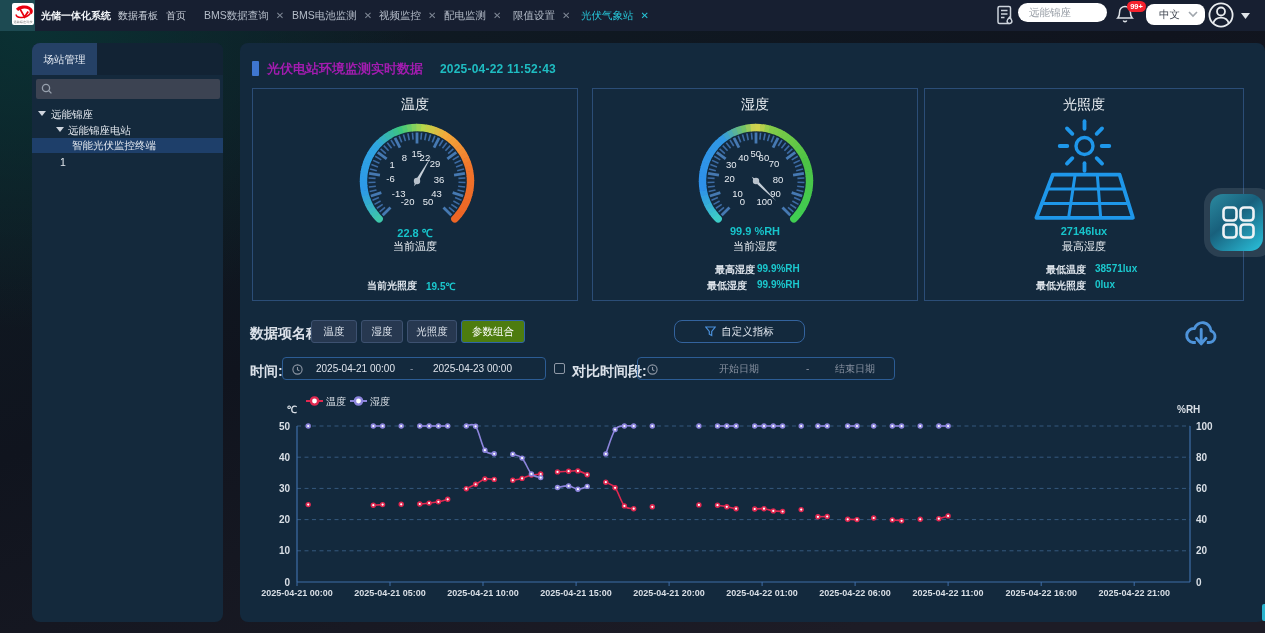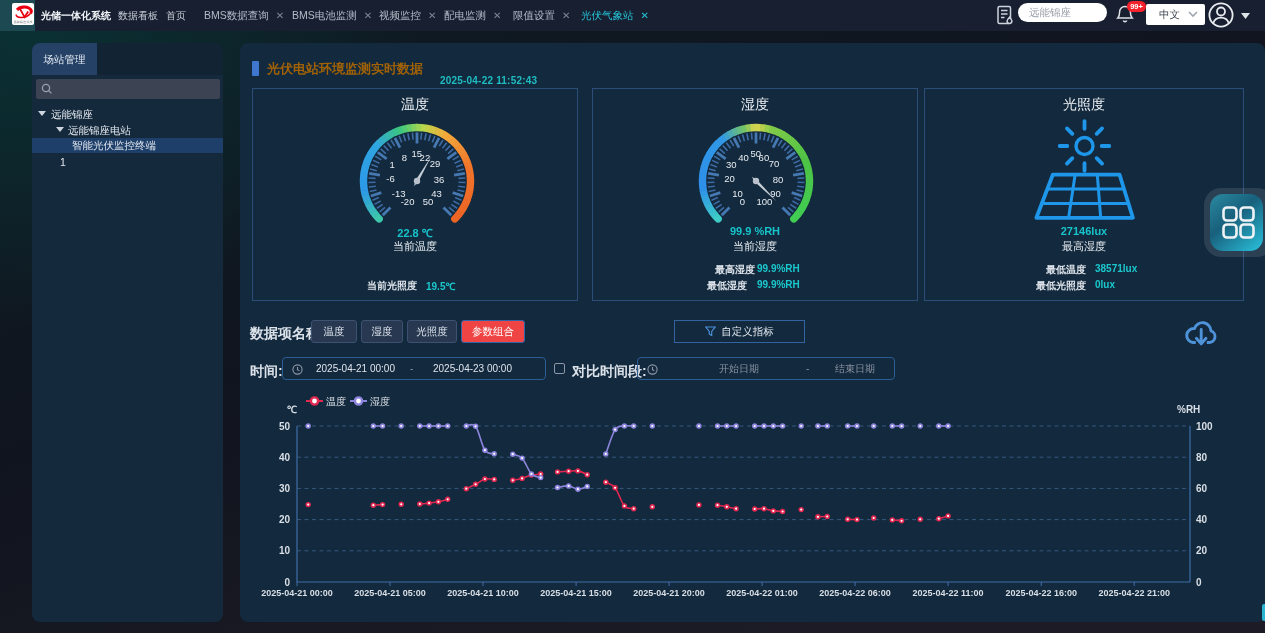--- a/index.html
+++ b/index.html
@@ -10,42 +10,42 @@
 .topbar{left:0;top:0;width:1265px;height:31px;background:#171f31}
 .lgsq{left:0;top:0;width:35px;height:31px;background:#1d4a52}
 .lgbox{left:12px;top:3px;width:22px;height:22px;background:#fff;border-radius:2px}
 .brand{left:41px;top:0;height:31px;line-height:31px;color:#f2f5f8;font-size:10px;font-weight:bold;letter-spacing:0}
 .mi{top:0;height:31px;line-height:31px;color:#c6ccd6;font-size:10px}
 .tab{top:0;height:31px;line-height:31px;color:#b4bcc8;font-size:10.5px}
 .tab .x{color:#7f8896;font-size:10px;margin-left:7px}
 .tab.act{color:#27c5d7}
 .tab.act .x{color:#27c5d7}
 .spill{left:1018px;top:3px;width:89px;height:19px;background:#fff;border-radius:10px;color:#9aa0a8;font-size:10.5px;line-height:19px;padding-left:11px}
-.lsel{left:1146px;top:4px;width:59px;height:21px;background:#fff;border-radius:2px;color:#3f4550;font-size:10.5px;line-height:21px;padding-left:13px}
+.lsel{left:1146px;top:4px;width:59px;height:21px;background:#fff;border-radius:8px;color:#3f4550;font-size:10.5px;line-height:21px;padding-left:13px}
 .badge{left:1127px;top:1px;min-width:19px;height:11px;background:#f5222d;border-radius:6px;color:#fff;font-size:7.5px;font-weight:bold;line-height:11px;text-align:center;padding:0 2px}
 .sidebar{left:32px;top:43px;width:191px;height:579px;background:#14293c;border-radius:8px}
 .stab{left:0;top:0;width:65px;height:32px;background:#254166;border-radius:8px 0 0 0;color:#e3e9f2;font-size:10.5px;text-align:center;line-height:32px}
 .ssearch{left:4px;top:36px;width:184px;height:20px;background:#3c4352;border-radius:2px}
 .trow{font-size:10.5px;color:#e2e7ee;height:16px;line-height:16px}
 .tsel{left:0;top:95px;width:191px;height:15px;background:#1e3f6a}
 .main{left:240px;top:43px;width:1025px;height:579px;background:#13293d;border-radius:8px}
 .tbar{left:252px;top:61px;width:6.5px;height:14.5px;background:#3f76cf;border-radius:1px}
-.mtitle{left:267px;top:61px;height:15px;line-height:15px;color:#a16207;font-size:13px;font-weight:bold}
-.mtime{left:440px;top:74px;height:14px;line-height:14px;color:#1fbdc2;font-size:10px;font-weight:bold;letter-spacing:.2px}
+.mtitle{left:267px;top:61px;height:15px;line-height:15px;color:#a21caf;font-size:13px;font-weight:bold}
+.mtime{left:440px;top:62px;height:14px;line-height:14px;color:#1fbdc2;font-size:12px;font-weight:bold;letter-spacing:.2px}
 .card{top:88px;height:213px;border:1px solid #2b4d77;background:#13293d}
 .ctitle{top:7px;width:100%;text-align:center;color:#eef2f6;font-size:14px}
 .cval{width:100%;text-align:center;color:#17c4cb;font-size:11px;font-weight:bold}
 .clab{top:150px;width:100%;text-align:center;color:#e8edf2;font-size:11px}
 .crow{width:100%;height:12px;font-size:10px;font-weight:bold}
 .crl{position:absolute;right:50%;margin-right:-2px;color:#dde3ea}
 .crv{position:absolute;left:50%;margin-left:11px;color:#1bc8ce}
 .flab{color:#dce2ea;font-size:14px;font-weight:bold}
 .fbtn{top:320px;height:23px;border-radius:3px;font-size:10.5px;color:#dfe5ed;background:#273850;border:1px solid #3d5170;text-align:center;line-height:21px}
-.fbtn.on{background:#ef4444;border-color:#2f64a8;color:#fff}
-.cbtn{left:674px;top:320px;width:131px;height:23px;border:1px solid #33639e;border-radius:0;text-align:center;line-height:21px;color:#e2e8f0;font-size:10.5px}
+.fbtn.on{background:#4d7c0f;border-color:#2f64a8;color:#fff}
+.cbtn{left:674px;top:320px;width:131px;height:23px;border:1px solid #33639e;border-radius:8px;text-align:center;line-height:21px;color:#e2e8f0;font-size:10.5px}
 .tbox{top:357px;height:23px;border:1px solid #2c5c94;border-radius:4px}
 .dtx{position:absolute;top:0;height:21px;line-height:21px;font-size:10px;color:#dfe4ec}
 .ph{color:#8a93a2}
 .fab{left:1204px;top:188px;width:70px;height:69px;border-radius:17px;background:rgba(190,205,215,.14)}
 .fabi{left:1210px;top:194px;width:53px;height:57px;border-radius:13px;background:linear-gradient(140deg,#2b8aa0 0%,#18607c 42%,#2ac2dd 100%)}
 </style></head>
 <body>
 <div class="abs sidebar">
   <div class="abs" style="left:0;top:0;width:191px;height:32px;background:#122334;border-radius:8px 8px 0 0"></div>
   <div class="abs stab">场站管理</div>

